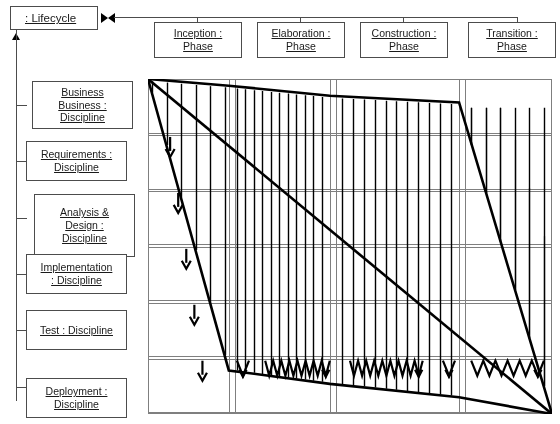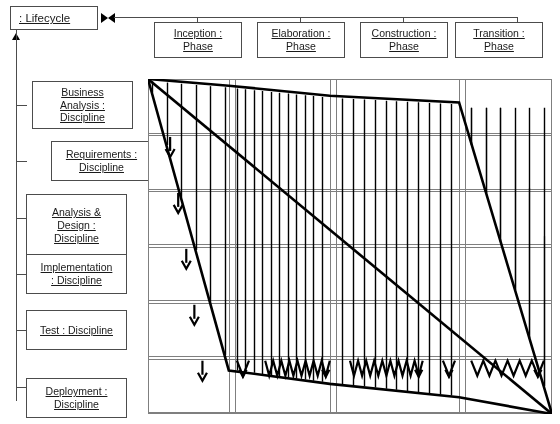--- a/index.html
+++ b/index.html
@@ -29,21 +29,21 @@
   }
   .obj-box .ln{
     text-decoration:underline;
     text-underline-offset:1px;
     white-space:nowrap;
   }
   #lifecycle-box{
     left:10px; top:6px; width:88px; height:24px;
     font-size:11.5px;
     align-items:flex-start;
-    padding-left:8px;
+    padding-left:14px;
   }
   .phase-box{
     top:22px; width:88px; height:36px;
     font-size:10.5px;
   }
   .disc-box{
     left:26px; width:101px;
     font-size:10.5px;
   }
   
@@ -96,46 +96,46 @@
     <span class="ln">Phase</span>
   </div>
   <div class="obj-box phase-box" style="left:257px;">
     <span class="ln">Elaboration :</span>
     <span class="ln">Phase</span>
   </div>
   <div class="obj-box phase-box" style="left:360px;">
     <span class="ln">Construction :</span>
     <span class="ln">Phase</span>
   </div>
-  <div class="obj-box phase-box" style="left:455px;">
+  <div class="obj-box phase-box" style="left:468px;">
     <span class="ln">Transition :</span>
     <span class="ln">Phase</span>
   </div>
 
   <div class="arrow-up" style="left:12px; top:33px;"></div>
   <div class="line vline" style="left:16px; top:30px; height:14px;"></div>
   <div class="line vline" style="left:16px; top:43px; height:358px;"></div>
 
   <div class="line hline" style="left:16px; top:105px; width:11px;"></div>
   <div class="line hline" style="left:16px; top:161px; width:11px;"></div>
   <div class="line hline" style="left:16px; top:218px; width:11px;"></div>
   <div class="line hline" style="left:16px; top:274px; width:11px;"></div>
   <div class="line hline" style="left:16px; top:330px; width:11px;"></div>
   <div class="line hline" style="left:16px; top:387px; width:11px;"></div>
 
   <div class="obj-box disc-box" style="top:81px; height:48px;margin-left:6px;">
     <span class="ln">Business</span>
-    <span class="ln">Analysis :</span>
-    <span class="ln">Discipline</span>
-  </div>
-  <div class="obj-box disc-box" style="top:141px; height:40px;margin-left:25px;">
+    <span class="ln">Business :</span>
+    <span class="ln">Discipline</span>
+  </div>
+  <div class="obj-box disc-box" style="top:141px; height:40px;">
     <span class="ln">Requirements :</span>
     <span class="ln">Discipline</span>
   </div>
-  <div class="obj-box disc-box" style="top:194px; height:63px;">
+  <div class="obj-box disc-box" style="top:194px; height:63px;margin-left:8px;">
     <span class="ln">Analysis &amp;</span>
     <span class="ln">Design :</span>
     <span class="ln">Discipline</span>
   </div>
   <div class="obj-box disc-box" style="top:310px; height:40px;">
     <span class="ln">Test : Discipline</span>
   </div>
   <div class="obj-box disc-box" style="top:254px; height:40px;">
     <span class="ln">Implementation</span>
     <span class="ln">: Discipline</span>

